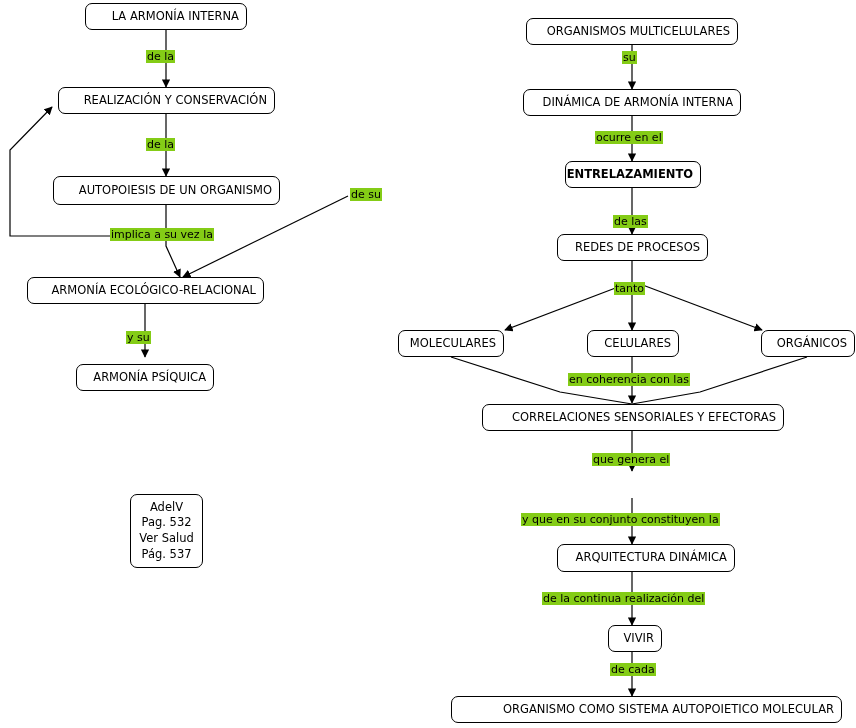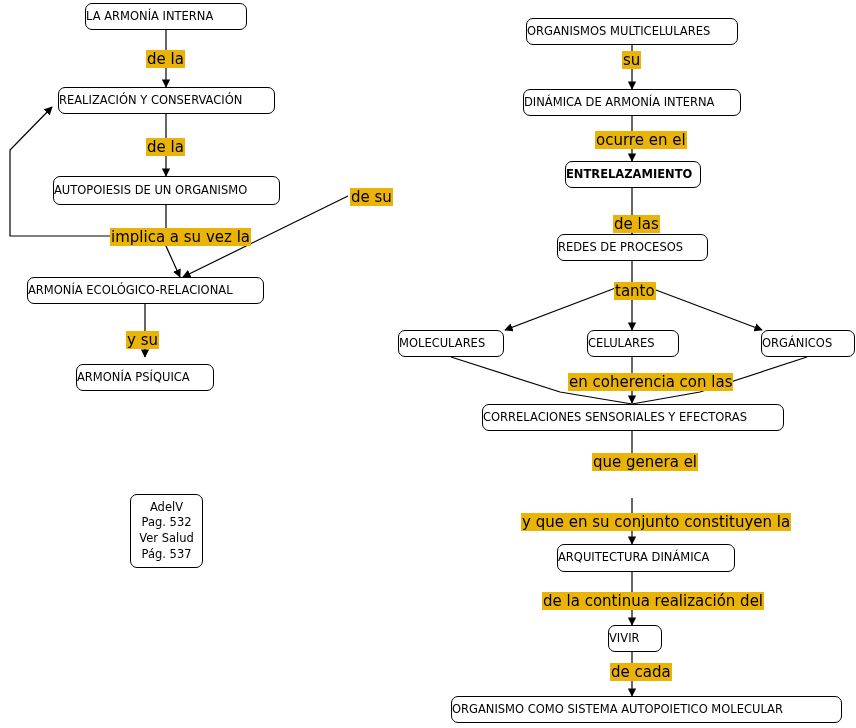--- a/index.html
+++ b/index.html
@@ -27,47 +27,47 @@
     position: absolute;
     box-sizing: border-box;
     border: 1px solid #000000;
     border-radius: 7px;
     background: #ffffff;
     color: #000000;
     font-size: 11.5px;
     line-height: 1.15;
     display: flex;
     align-items: center;
-    justify-content: flex-start;
+    justify-content: flex-end;
     text-align: center;
     white-space: nowrap;
-    padding: 0 0;
+    padding: 0 7px;
     z-index: 2;
   }
   .note {
     position: absolute;
     box-sizing: border-box;
     border: 1px solid #000000;
     border-radius: 7px;
     background: #ffffff;
     color: #000000;
     font-size: 11.5px;
     line-height: 1.35;
     display: flex;
     flex-direction: column;
     align-items: center;
     justify-content: center;
     text-align: center;
     z-index: 2;
   }
   .elabel {
     position: absolute;
-    font-size: 15px;
+    font-size: 11px;
     color: #000000;
-    background: #eab308;
+    background: #84cc16;
     white-space: nowrap;
     z-index: 3;
     padding: 0 1px;
   }
 </style>
 </head>
 <body>
 
 <div id="canvas">
 

